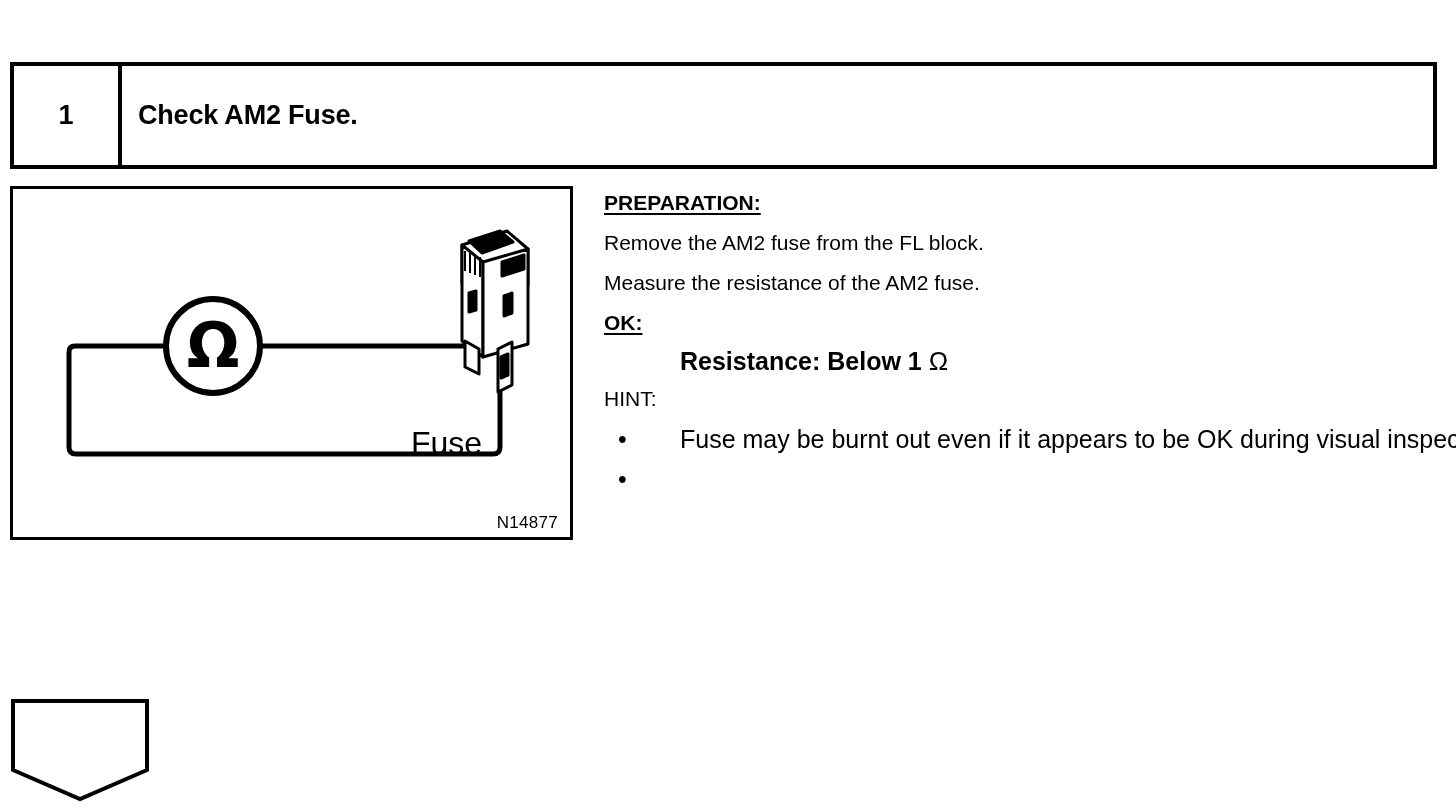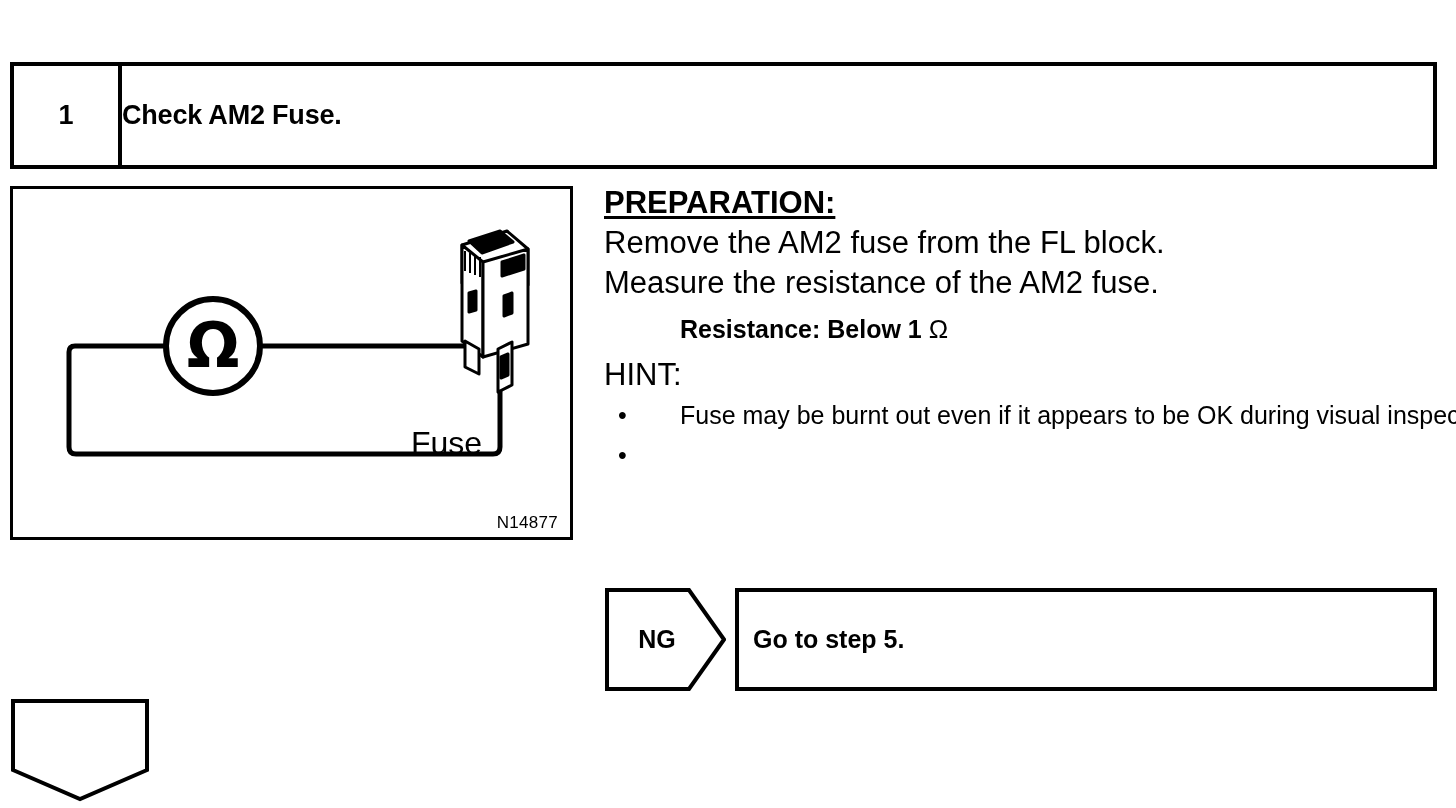--- a/index.html
+++ b/index.html
@@ -53,20 +53,21 @@
     display: flex;
     align-items: center;
     justify-content: center;
     font-size: 27px;
     font-weight: bold;
   }
   #step-desc-cell {
     flex: 1;
     display: flex;
     align-items: center;
+    padding-left: 16px;
     box-sizing: border-box;
   }
   #step-desc-text {
     font-size: 27px;
     font-weight: bold;
     letter-spacing: -0.2px;
   }
 
   
   #illustration-panel {
@@ -99,32 +100,32 @@
   }
 
   
   #detail-column {
     position: absolute;
     left: 604px;
     top: 183px;
     width: 848px;
   }
   .detail-line {
-    font-size: 31px;
+    font-size: 21px;
     line-height: 40px;
     white-space: nowrap;
   }
   .detail-head {
     font-weight: bold;
     text-decoration: underline;
     text-underline-offset: 3px;
   }
   #spec-line {
     font-size: 25px;
-    line-height: 52px;
+    line-height: 36px;
     font-weight: bold;
     padding-left: 76px;
     white-space: nowrap;
   }
   #spec-line .ohm-sym {
     font-weight: normal;
     font-size: 26px;
   }
   #hint-list {
     margin: 0;
@@ -267,47 +268,38 @@
 
     <span id="fuse-label">Fuse</span>
 
     <span id="figure-id">N14877</span>
   </div>
 
   <div id="detail-column">
     <div class="detail-line detail-head">PREPARATION:</div>
     <div class="detail-line">Remove the AM2 fuse from the FL block.</div>
     <div class="detail-line">Measure the resistance of the AM2 fuse.</div>
+    <div class="detail-line detail-head">OK:</div>
 
     <div id="spec-line">
       <span>Resistance: Below 1</span>
       <span class="ohm-sym">Ω</span>
     </div>
 
     <div class="detail-line">HINT:</div>
 
     <ul id="hint-list">
       <li class="hint-item" style="white-space: normal; width: 845px;">
         <span class="hint-bullet">•</span>
         <span>Fuse may be burnt out even if it appears to be OK during visual inspection.</span>
       </li>
       <li class="hint-item">
         <span class="hint-bullet">•</span>
       </li>
     </ul>
   </div>
 
-  <div id="ng-row">
-    <svg id="ng-arrow" viewBox="0 0 121 103">
-      <path d="M 2 2 L 84 2 L 119 51.5 L 84 101 L 2 101 Z" fill="#fff" stroke="#000" stroke-width="4" stroke-linejoin="miter"></path>
-    </svg>
-    <div id="ng-arrow-label">NG</div>
-
-    <div id="ng-result-box">
-      <span id="ng-result-text">Go to step 5.</span>
-    </div>
-  </div>
 
   <svg id="ok-arrow" viewBox="0 0 140 104">
     <path d="M 3 3 L 137 3 L 137 72 L 70 101 L 3 72 Z" fill="#fff" stroke="#000" stroke-width="4" stroke-linejoin="miter"></path>
   </svg>
 
 </div>
 
 </body></html>

